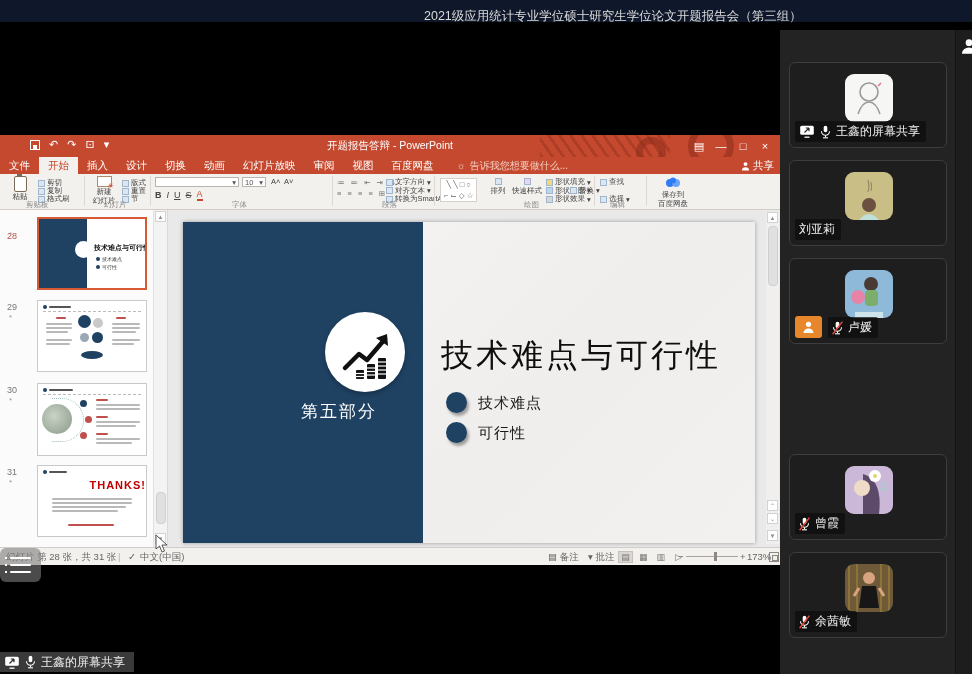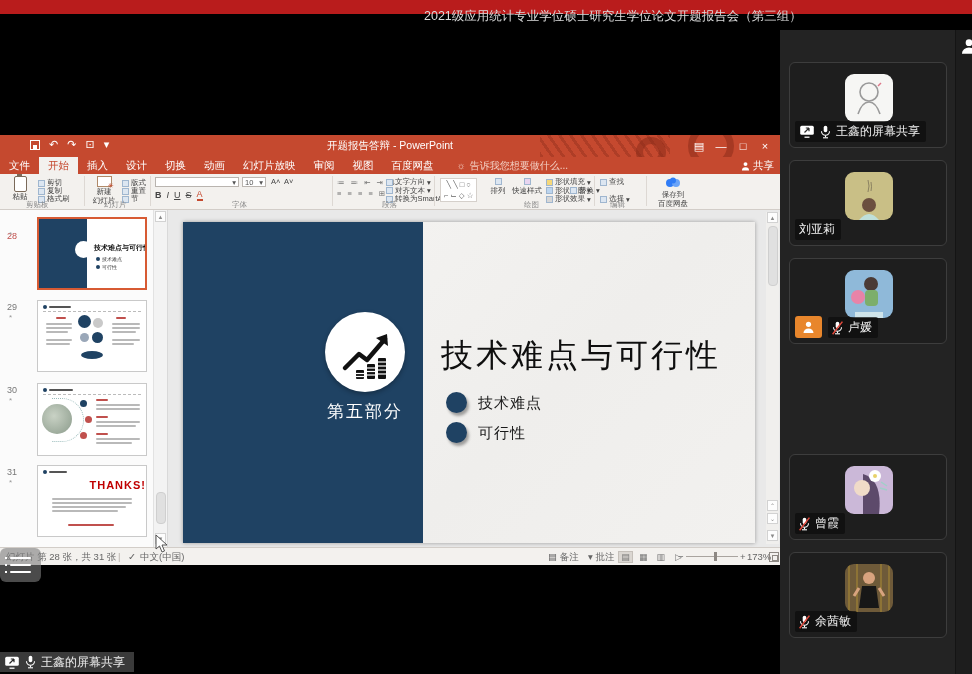--- a/index.html
+++ b/index.html
@@ -1,20 +1,20 @@
 <!DOCTYPE html>
 <html><head>
 <meta charset="utf-8">
 <style>
   * { margin:0; padding:0; box-sizing:border-box; }
   html,body { width:972px; height:674px; overflow:hidden; background:#000;
     font-family:"Liberation Sans","DejaVu Sans",sans-serif; }
 
   
-  #topbar { position:absolute; left:0; top:0; width:972px; height:14px; background:#b91c1c; }
+  #topbar { position:absolute; left:0; top:0; width:972px; height:22px; background:#0f172a; }
   #topbar .mtitle { position:absolute; left:424px; top:8px; color:#dcdcdc; font-size:12.5px; white-space:nowrap; }
   #mainarea { position:absolute; left:0; top:30px; width:780px; height:644px; background:#000; }
   #rightstrip { position:absolute; left:955px; top:30px; width:17px; height:644px; background:#1d1d1d; border-left:1px solid #141414; }
   #rightstrip svg { position:absolute; left:4px; top:8px; }
 
   
   #sidebar { position:absolute; left:780px; top:30px; width:175px; height:644px; background:#232323; }
   .tile { position:absolute; left:9px; width:158px; height:86px; background:#1e1e1e;
     border:1px solid #3d3d3d; border-radius:6px; }
   .avatar { position:absolute; left:55px; top:11px; width:48px; height:48px; border-radius:9px; overflow:hidden; }
@@ -92,21 +92,21 @@
     color:#8a8a8a; font-size:6px; text-align:center; line-height:10px; }
   .scrthumb { position:absolute; left:2px; width:10px; background:#e0e0e0; border:1px solid #cfcfcf; border-radius:4px; }
 
   #slidearea { position:absolute; left:168px; top:0; width:612px; height:337px; }
   #slide { position:absolute; left:15px; top:12px; width:572px; height:321px; background:#f4f3f1;
     box-shadow:0 0 4px rgba(0,0,0,.35);
     background-image:linear-gradient(135deg,#f6f5f3 0%,#efeeec 60%,#f2f1ef 100%); }
   #navy { position:absolute; left:0; top:0; width:240px; height:321px; background:#1f4263; }
   #bigcircle { position:absolute; left:142px; top:90px; width:80px; height:80px; background:#fff; border-radius:50%;
     box-shadow:0 2px 5px rgba(0,0,0,.3); }
-  #sectionlabel { position:absolute; left:118px; top:178px; width:128px; text-align:center; color:#fff;
+  #sectionlabel { position:absolute; left:118px; top:178px; width:128px; text-align:left; color:#fff;
     font-size:17px; letter-spacing:2px; }
   #slidetitle { position:absolute; left:258px; top:112px; color:#0f0f0f; font-size:32px;
     font-family:"Liberation Serif","DejaVu Serif",serif; letter-spacing:3px; white-space:nowrap; }
   .bullet { position:absolute; left:263px; width:21px; height:21px; border-radius:50%; background:#1f4263;
     box-shadow:2px 3px 3px rgba(0,0,0,.35); }
   .btext { position:absolute; left:295px; color:#1a1a1a; font-size:15px;
     font-family:"Liberation Serif","DejaVu Serif",serif; letter-spacing:1px; }
   #slidescroll { position:absolute; right:1px; top:2px; width:13px; height:332px; background:#f0efed; }
 
   #statusbar { position:absolute; left:0; top:412px; width:780px; height:18px; background:#f3f1ee;

